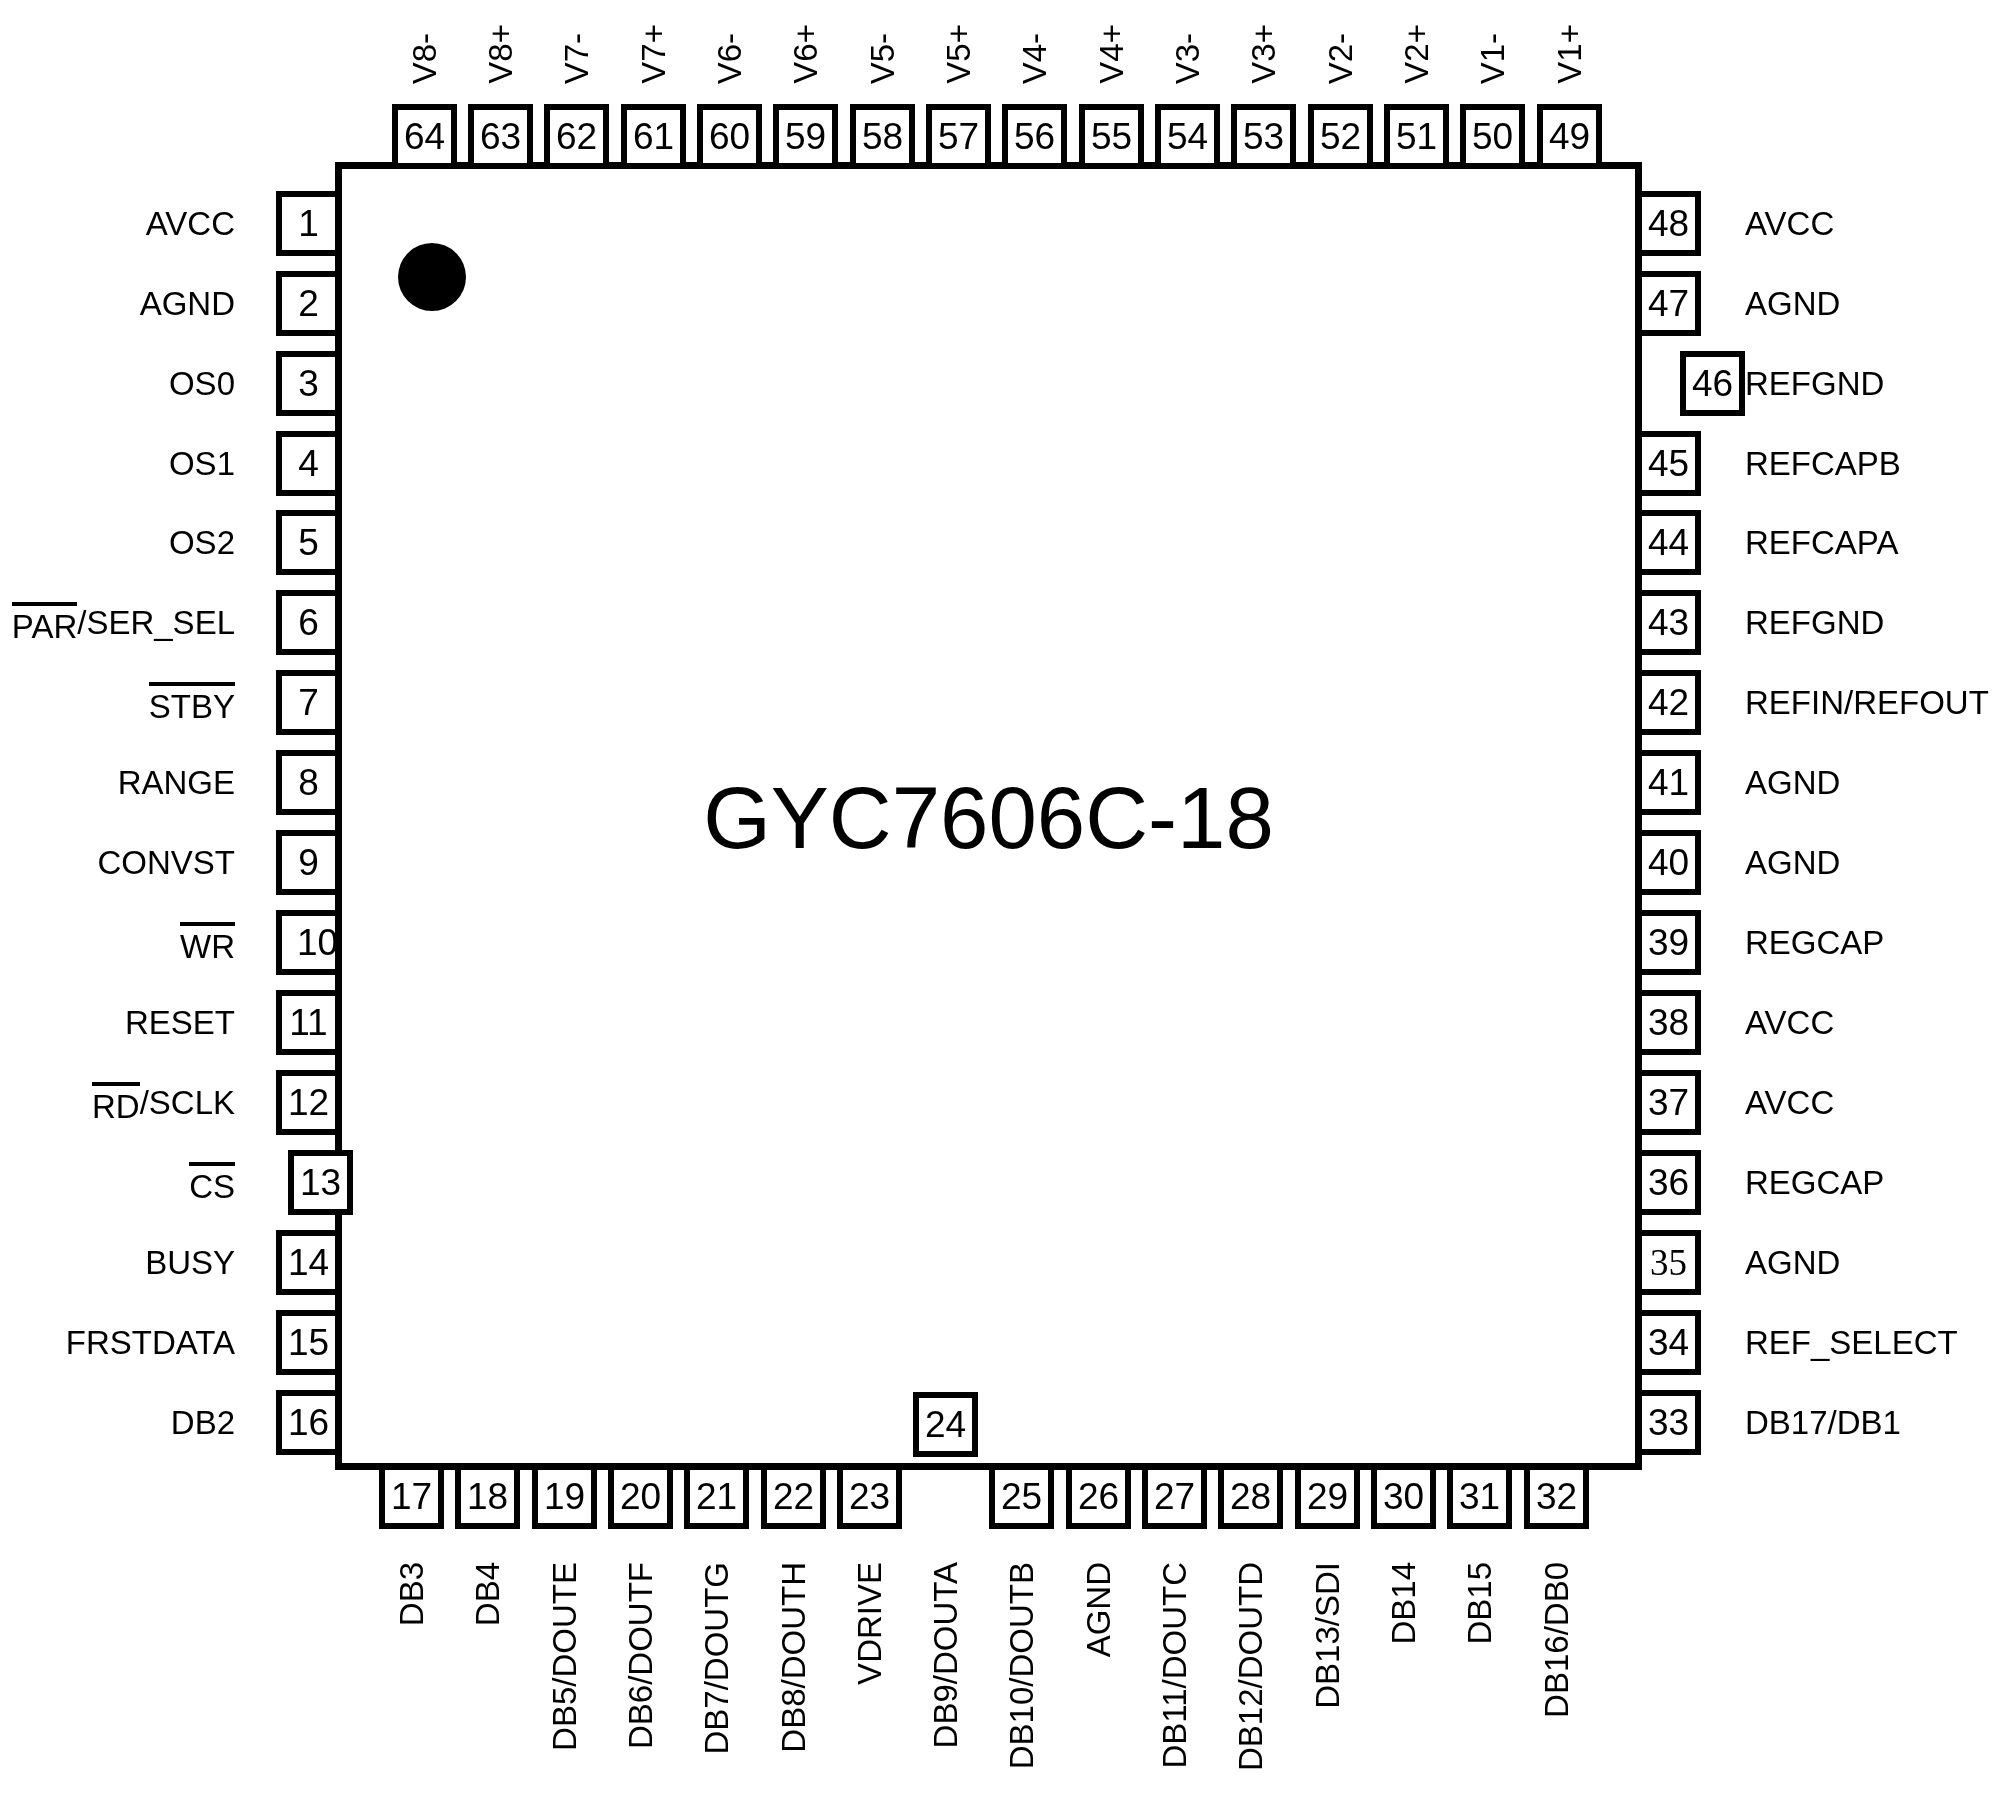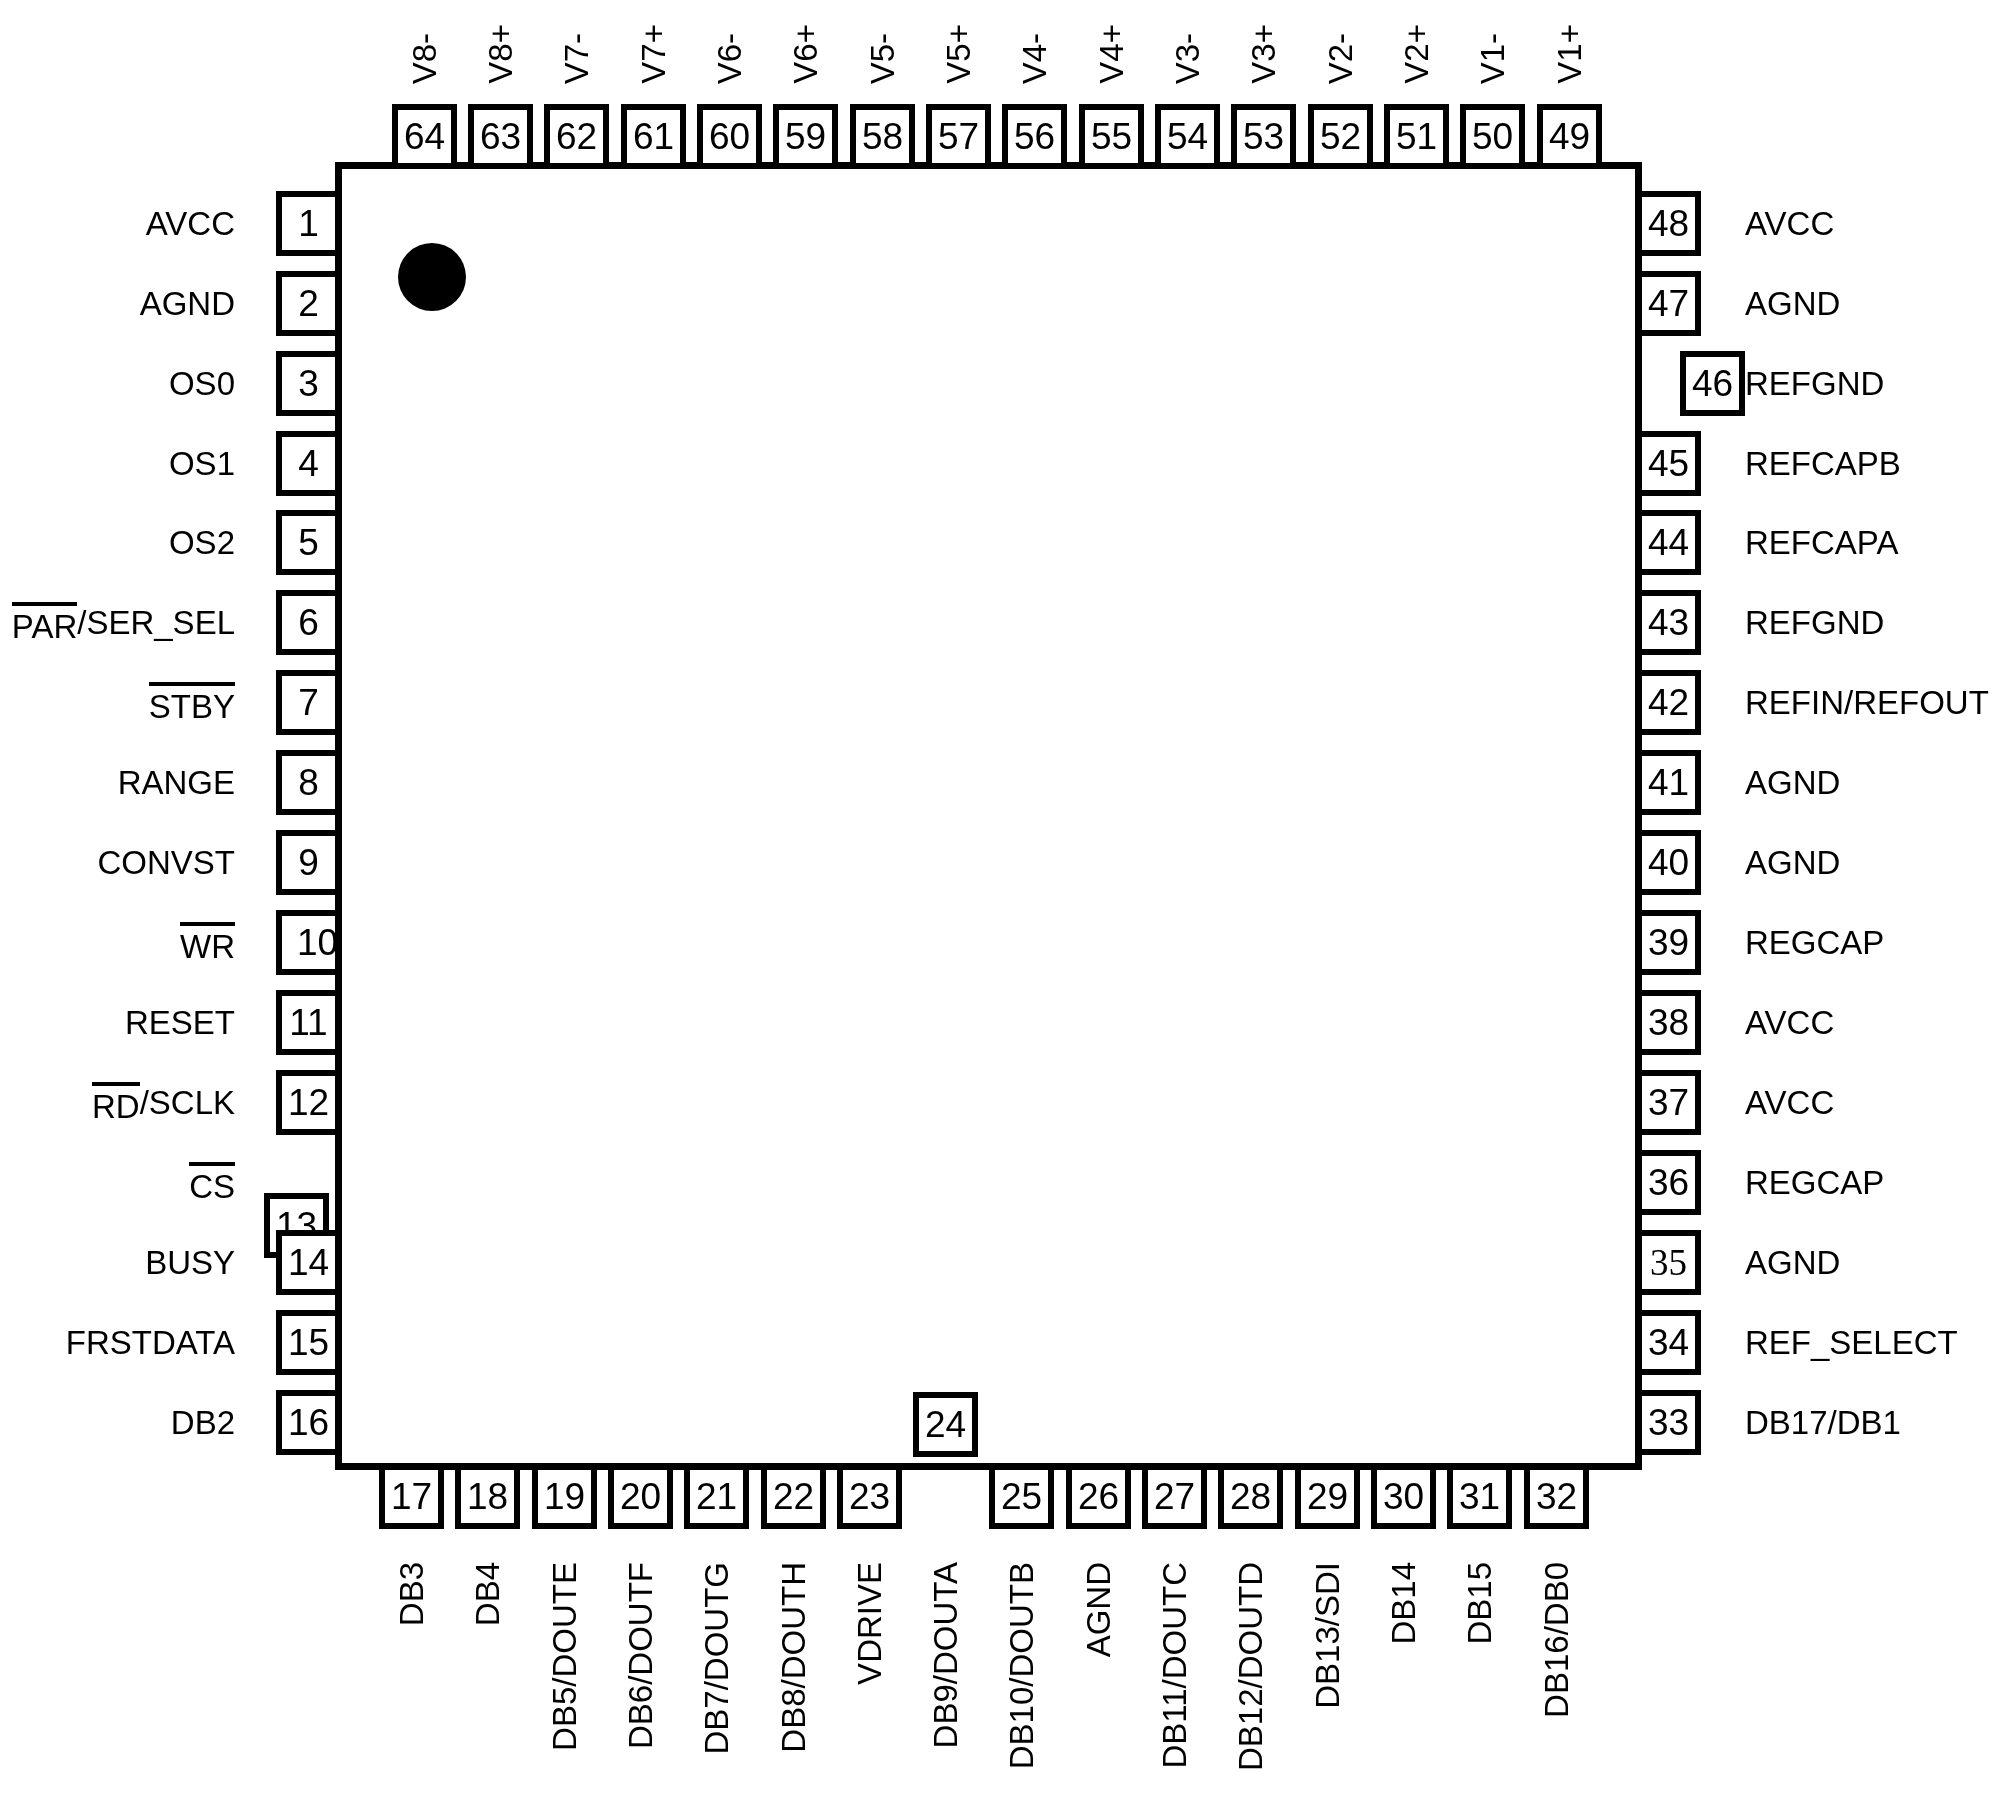--- a/index.html
+++ b/index.html
@@ -39,20 +39,21 @@
     font-size:33px;white-space:nowrap;line-height:1;
   }
   .ov{display:inline-block;border-top:4.1px solid #000;padding-top:3.1px;}
 </style>
 </head>
 <body>
 
 <div id="canvas">
   <div id="chip-body"></div>
   <div id="pin1-dot"></div>
+  <div id="chip-title">GYC7606C-18</div>
   <div id="pins-left">
       <div class="pbox" style="left: 276px; top: 191px;">
         <span class="pnum">1</span>
       </div>
       <div class="plabel side-left" style="top: 191px;">AVCC</div>
       <div class="pbox" style="left: 276px; top: 271px;">
         <span class="pnum">2</span>
       </div>
       <div class="plabel side-left" style="top: 271px;">AGND</div>
       <div class="pbox" style="left: 276px; top: 351px;">
@@ -92,21 +93,21 @@
         <span class="ov">WR</span>
       </div>
       <div class="pbox" style="left: 276px; top: 990px;">
         <span class="pnum">11</span>
       </div>
       <div class="plabel side-left" style="top: 990px;">RESET</div>
       <div class="pbox" style="left: 276px; top: 1070px;">
         <span class="pnum">12</span>
       </div>
       <div class="plabel side-left" style="top: 1070px;"><span class="ov">RD</span>/SCLK</div>
-      <div class="pbox" style="left: 264px; top: 1150px; margin-top: 43px;">
+      <div class="pbox" style="left: 288px; top: 1150px;">
         <span class="pnum">13</span>
       </div>
       <div class="plabel side-left" style="top: 1150px;">
         <span class="ov">CS</span>
       </div>
       <div class="pbox" style="left: 276px; top: 1230px;">
         <span class="pnum">14</span>
       </div>
       <div class="plabel side-left" style="top: 1230px;">BUSY</div>
       <div class="pbox" style="left: 276px; top: 1310px;">

